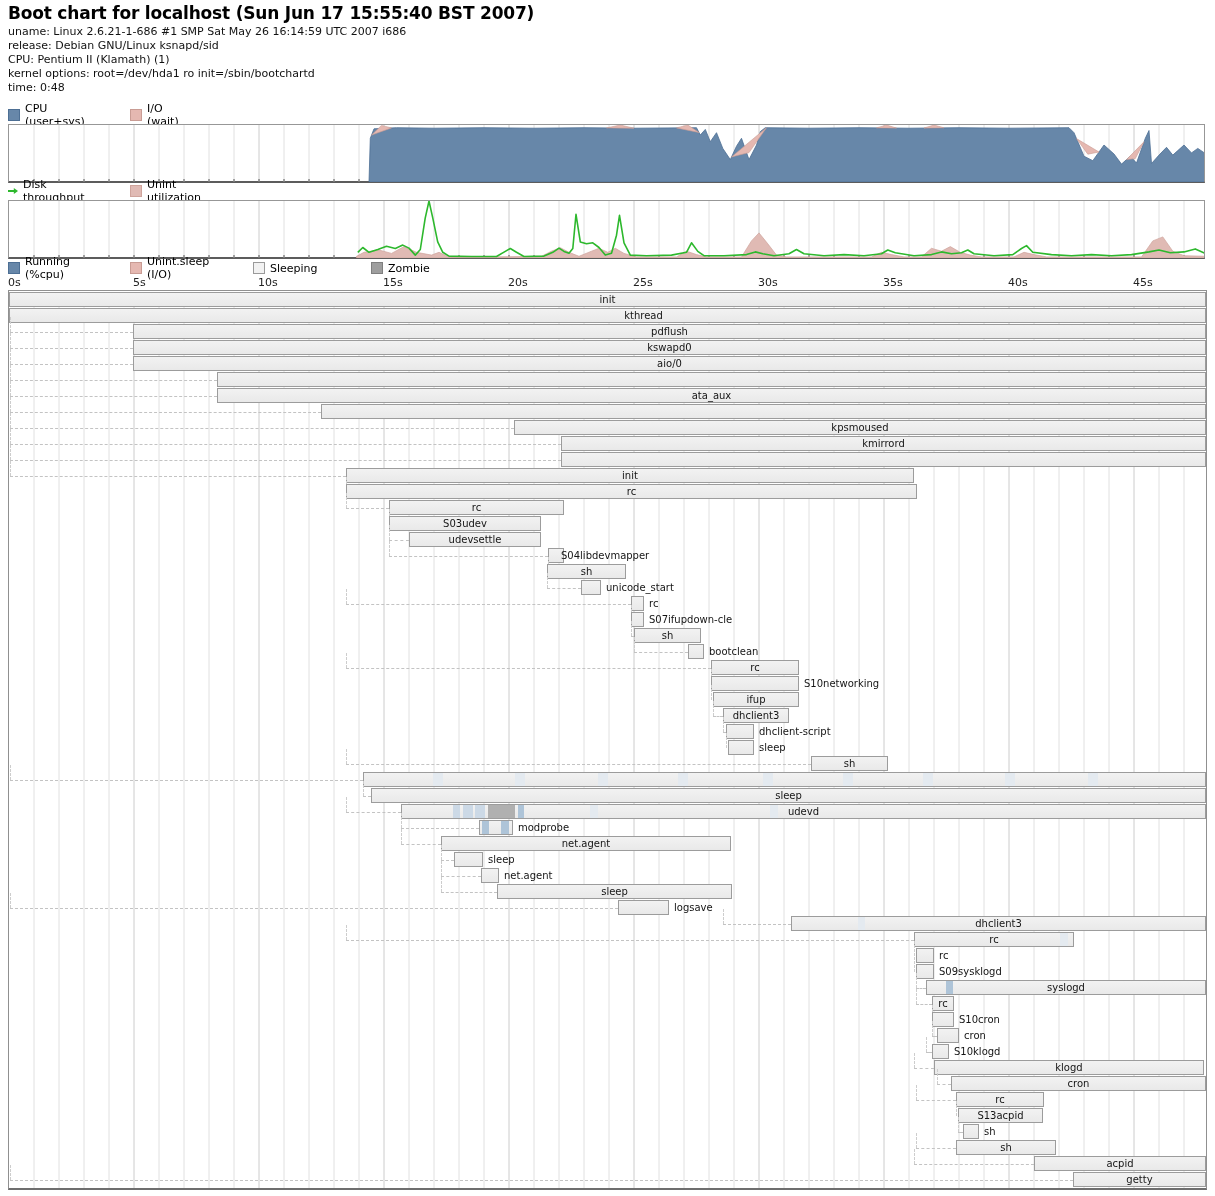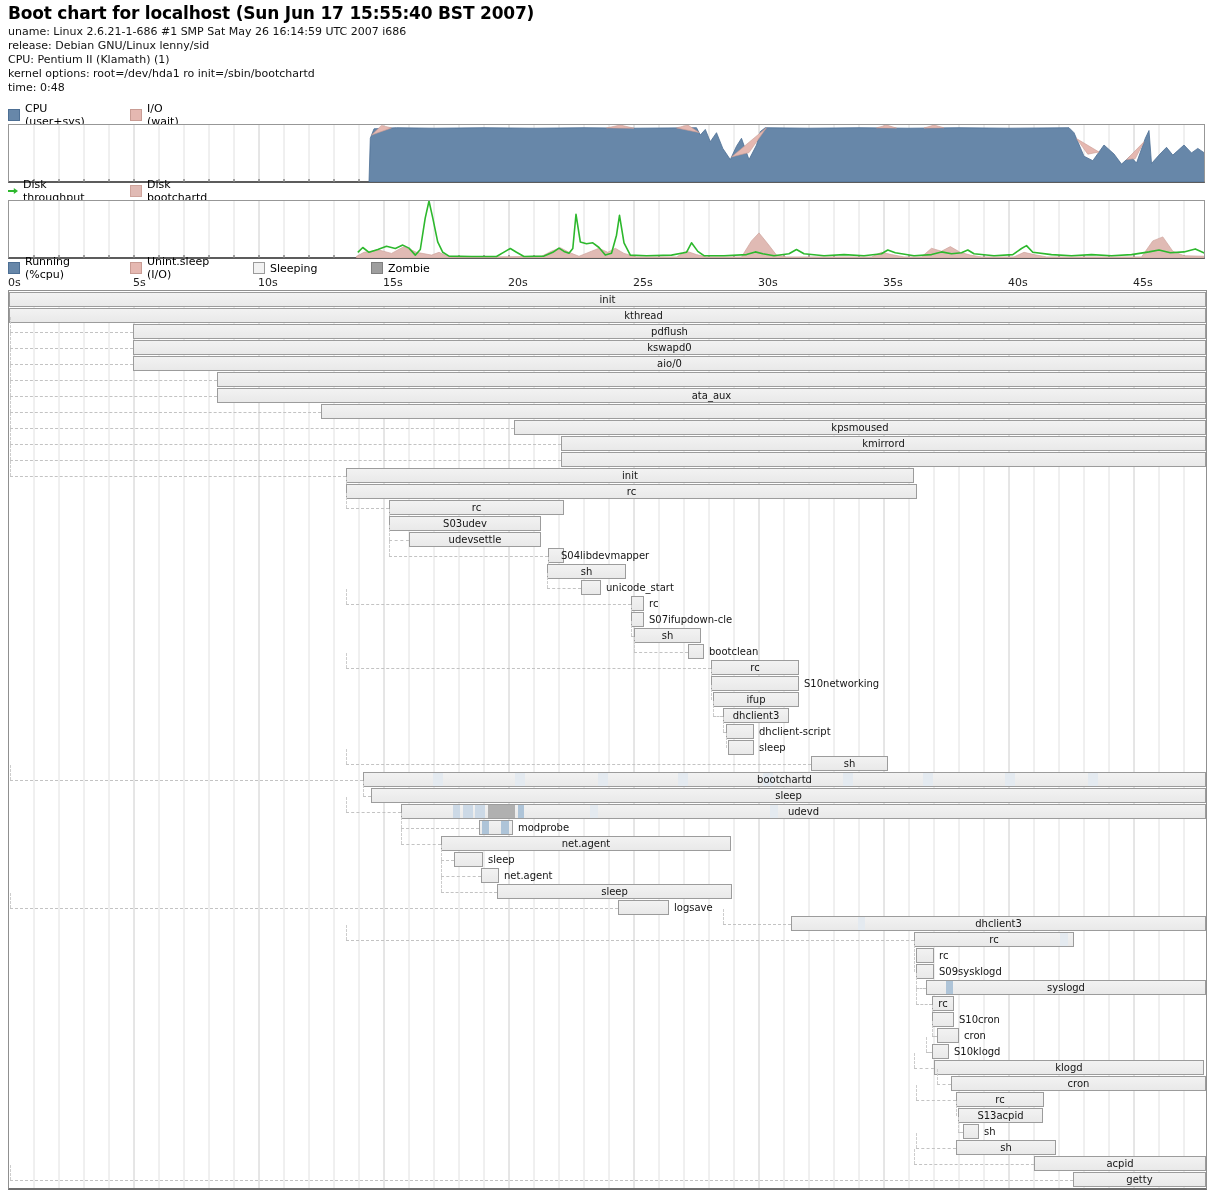--- a/index.html
+++ b/index.html
@@ -23,21 +23,21 @@
   .conn-h{position:absolute;height:0;border-top:1px dashed #c3c3c3;}
   .conn-v{position:absolute;width:0;border-left:1px dashed #cdcdcd;}
   .seg{position:absolute;top:0;height:13px;}
 </style>
 </head>
 <body>
 
 <div class="page">
   <div class="title">Boot chart for localhost (Sun Jun 17 15:55:40 BST 2007)</div>
   <div class="info-line" style="top:25px">uname: Linux 2.6.21-1-686 #1 SMP Sat May 26 16:14:59 UTC 2007 i686</div>
-  <div class="info-line" style="top:39px">release: Debian GNU/Linux lenny/sid</div>
+  <div class="info-line" style="top:39px">release: Debian GNU/Linux ksnapd/sid</div>
   <div class="info-line" style="top:53px">CPU: Pentium II (Klamath) (1)</div>
   <div class="info-line" style="top:67px">kernel options: root=/dev/hda1 ro init=/sbin/bootchartd</div>
   <div class="info-line" style="top:81px">time: 0:48</div>
 
   <div class="legend-row" id="legend-cpu" style="top:109px">
       <div class="legend-item" style="left: 0px;">
         <span class="swatch" style="background:#6787a9;border:1px solid #4d6f94"></span>
         <span>CPU (user+sys)</span>
       </div>
       <div class="legend-item" style="left: 122px;">
@@ -156,21 +156,21 @@
   <div class="legend-row" id="legend-disk" style="top:185px">
       <div class="legend-item" style="left: 0px;">
         <svg class="swatch" width="12" height="10" viewBox="0 0 12 10" style="border:none">
           <line x1="0" y1="5" x2="8" y2="5" stroke="#2db82d" stroke-width="2.4"></line>
           <path d="M7 1.5 L12 5 L7 8.5 Z" fill="#2db82d"></path>
         </svg>
         <span>Disk throughput</span>
       </div>
       <div class="legend-item" style="left: 122px;">
         <span class="swatch" style="background:#e0bab4;border:1px solid #cfa49c"></span>
-        <span>Disk bootchartd</span>
+        <span>Unint utilization</span>
       </div>
     </div>
   <div class="peak-label" id="disk-peak" style="left: 404px; top: 188px; color: rgb(45, 184, 45); margin-top: 45px;">3 MB/s</div>
   <div class="chart-box" id="disk-chart" style="top:200px;height:59px">
       <svg width="1195" height="57">
         <line x1="25" y1="0" x2="25" y2="57" stroke="#e0e0e0" stroke-width="1"></line>
         <line x1="25" y1="54" x2="25" y2="57" stroke="#555555" stroke-width="1"></line>
         <line x1="50" y1="0" x2="50" y2="57" stroke="#e0e0e0" stroke-width="1"></line>
         <line x1="50" y1="54" x2="50" y2="57" stroke="#555555" stroke-width="1"></line>
         <line x1="75" y1="0" x2="75" y2="57" stroke="#e0e0e0" stroke-width="1"></line>
@@ -462,21 +462,20 @@
           <div class="seg" style="left: 68.5px; width: 10px; background: rgb(228, 234, 240);"></div>
           <div class="seg" style="left: 151px; width: 10px; background: rgb(228, 234, 240);"></div>
           <div class="seg" style="left: 233.5px; width: 10px; background: rgb(228, 234, 240);"></div>
           <div class="seg" style="left: 313.5px; width: 10px; background: rgb(228, 234, 240);"></div>
           <div class="seg" style="left: 398.5px; width: 10px; background: rgb(228, 234, 240);"></div>
           <div class="seg" style="left: 478.5px; width: 10px; background: rgb(228, 234, 240);"></div>
           <div class="seg" style="left: 558.5px; width: 10px; background: rgb(228, 234, 240);"></div>
           <div class="seg" style="left: 641px; width: 10px; background: rgb(228, 234, 240);"></div>
           <div class="seg" style="left: 723.5px; width: 10px; background: rgb(228, 234, 240);"></div>
         </div>
-        <div class="bar-label center" style="left: 354px; top: 480px; width: 843px;">bootchartd</div>
         <div class="conn-h" style="left: 354px; top: 504px; width: 8px;"></div>
         <div class="conn-v" style="left: 354px; top: 489px; height: 15px;"></div>
         <div class="proc-row-bar" style="left: 362px; top: 496px; width: 835px;"></div>
         <div class="bar-label center" style="left: 362px; top: 496px; width: 835px;">sleep</div>
         <div class="conn-h" style="left: 337px; top: 520px; width: 55px;"></div>
         <div class="conn-v" style="left: 337px; top: 505px; height: 15px;"></div>
         <div class="proc-row-bar" style="left: 392px; top: 512px; width: 805px;">
           <div class="seg" style="left: 50.5px; width: 7.5px; background: rgb(204, 217, 230);"></div>
           <div class="seg" style="left: 60.5px; width: 10px; background: rgb(204, 217, 230);"></div>
           <div class="seg" style="left: 73px; width: 10px; background: rgb(204, 217, 230);"></div>

